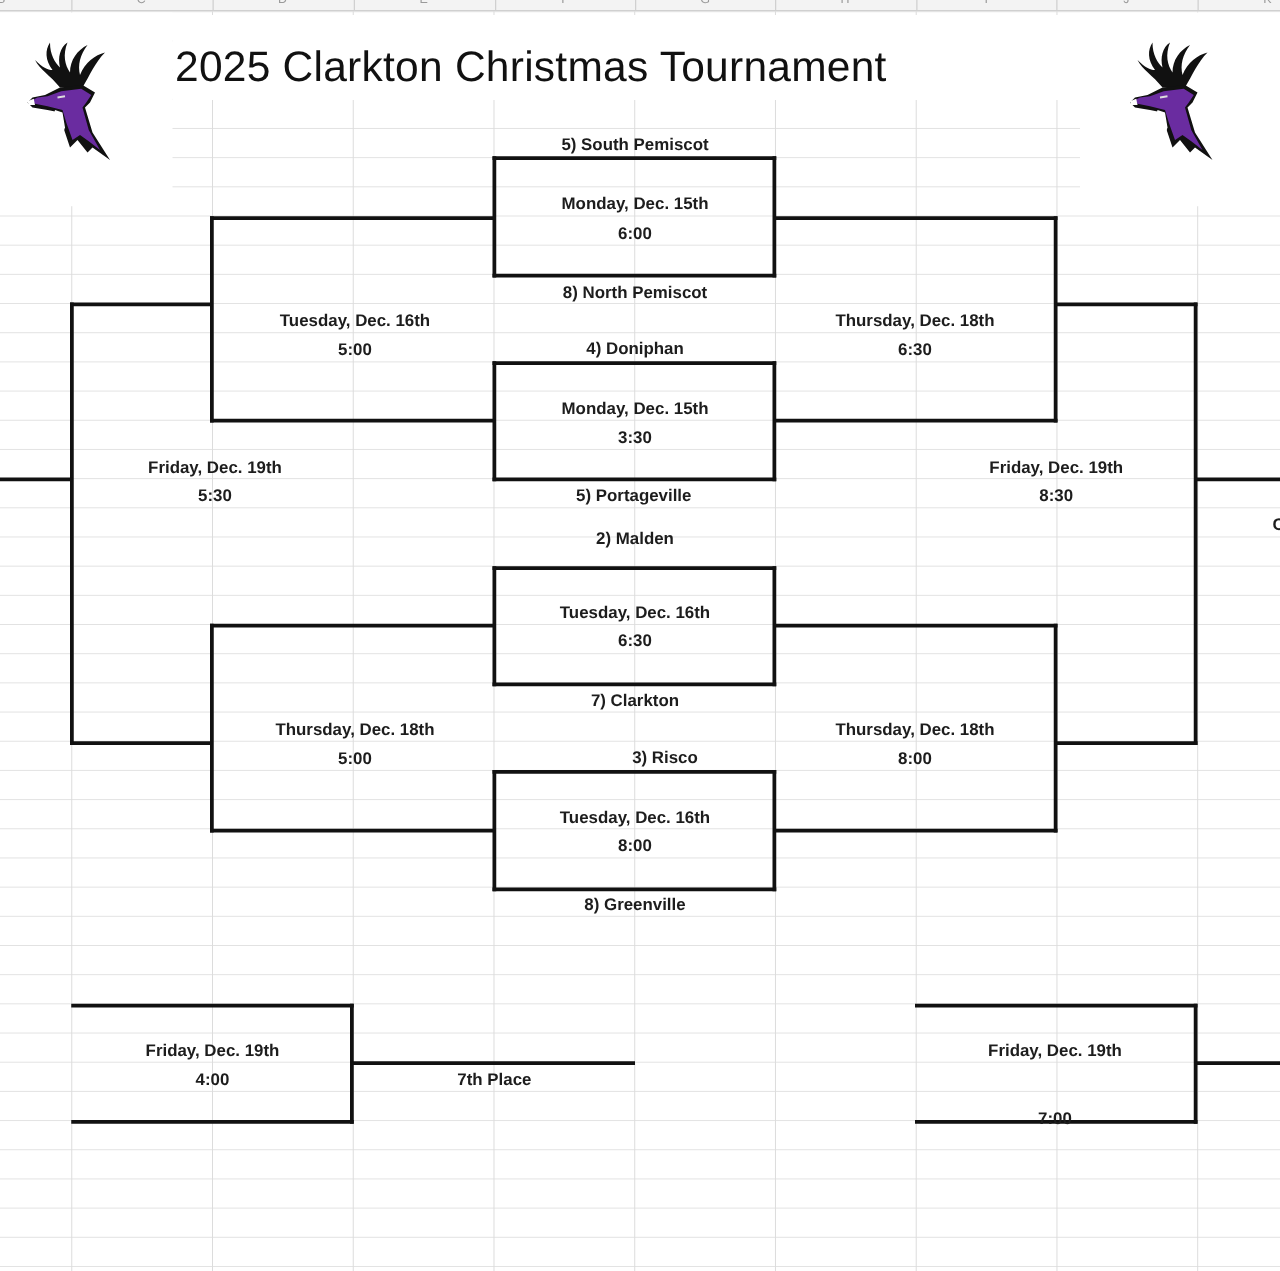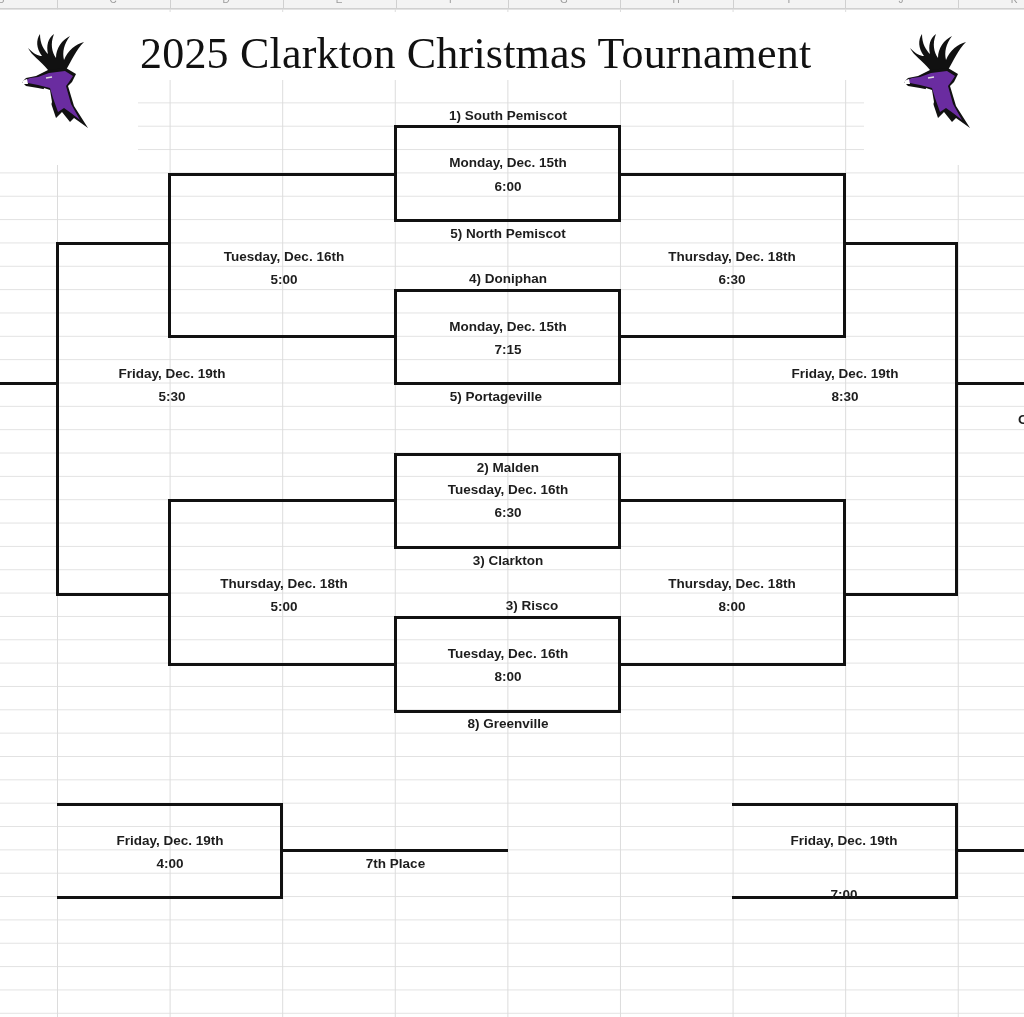--- a/index.html
+++ b/index.html
@@ -13,21 +13,21 @@
       linear-gradient(to bottom, #e2e2e2 1px, transparent 1px);
     background-size: 112.6px 100%, 100% 23.35px;
     background-position: 57px 0, 0 9px;
   }
   .col-header { position: absolute; left: 0; top: 0; width: 1024px; height: 9px; background: #f3f3f3; border-bottom: 1px solid #d0d0d0; overflow: hidden; }
   .col-letter { position: absolute; top: -6px; width: 112px; text-align: center; font-size: 10px; color: #9a9a9a; }
   .col-sep { position: absolute; top: 0; width: 1px; height: 9px; background: #d0d0d0; }
 
   .white-block { position: absolute; background: #fff; }
 
-  .title { position: absolute; left: 140px; top: 26px; width: 724px; height: 56px; font-size: 44px; line-height: 56px; color: #111; white-space: nowrap; overflow: hidden; letter-spacing: 0.2px; font-family: Liberation Serif, serif; }
+  .title { position: absolute; left: 140px; top: 26px; width: 724px; height: 56px; font-size: 34px; line-height: 56px; color: #111; white-space: nowrap; overflow: hidden; letter-spacing: 0.2px; }
 
   .logo { position: absolute; width: 72px; height: 108px; }
 
   .line { position: absolute; background: #111; }
 
   .lbl { position: absolute; font-weight: bold; font-size: 13.5px; text-align: center; white-space: nowrap; color: #1d1d1d; }
 </style>
 </head>
 <body>
 
@@ -147,34 +147,34 @@
   <div class="line" style="left:280px;top:803px;width:3px;height:96px"></div>
   <div class="line" style="left:281px;top:849px;width:227px;height:3px"></div>
 </div>
 <div>
   <div class="line" style="left:732px;top:803px;width:226px;height:3px"></div>
   <div class="line" style="left:732px;top:896px;width:226px;height:3px"></div>
   <div class="line" style="left:955px;top:803px;width:3px;height:96px"></div>
   <div class="line" style="left:956px;top:849px;width:68px;height:3px"></div>
 </div>
 
-<div class="lbl" style="left:396px;top:108px;width:224px">1) South Pemiscot</div>
+<div class="lbl" style="left:396px;top:108px;width:224px">5) South Pemiscot</div>
 <div class="lbl" style="left:396px;top:155px;width:224px">Monday, Dec. 15th</div>
 <div class="lbl" style="left:396px;top:179px;width:224px">6:00</div>
-<div class="lbl" style="left:396px;top:226px;width:224px">5) North Pemiscot</div>
+<div class="lbl" style="left:396px;top:226px;width:224px">8) North Pemiscot</div>
 
 <div class="lbl" style="left:396px;top:271px;width:224px">4) Doniphan</div>
 <div class="lbl" style="left:396px;top:319px;width:224px">Monday, Dec. 15th</div>
-<div class="lbl" style="left:396px;top:342px;width:224px">7:15</div>
-<div class="lbl" style="left:384px;top:389px;width:224px">5) Portageville</div>
-
-<div class="lbl" style="left:396px;top:460px;width:224px">2) Malden</div>
+<div class="lbl" style="left:396px;top:342px;width:224px">3:30</div>
+<div class="lbl" style="left:395px;top:389px;width:224px">5) Portageville</div>
+
+<div class="lbl" style="left:396px;top:423px;width:224px">2) Malden</div>
 <div class="lbl" style="left:396px;top:482px;width:224px">Tuesday, Dec. 16th</div>
 <div class="lbl" style="left:396px;top:505px;width:224px">6:30</div>
-<div class="lbl" style="left:396px;top:553px;width:224px">3) Clarkton</div>
+<div class="lbl" style="left:396px;top:553px;width:224px">7) Clarkton</div>
 
 <div class="lbl" style="left:420px;top:598px;width:224px">3) Risco</div>
 <div class="lbl" style="left:396px;top:646px;width:224px">Tuesday, Dec. 16th</div>
 <div class="lbl" style="left:396px;top:669px;width:224px">8:00</div>
 <div class="lbl" style="left:396px;top:716px;width:224px">8) Greenville</div>
 
 <div class="lbl" style="left:171px;top:249px;width:226px">Tuesday, Dec. 16th</div>
 <div class="lbl" style="left:171px;top:272px;width:226px">5:00</div>
 <div class="lbl" style="left:171px;top:576px;width:226px">Thursday, Dec. 18th</div>
 <div class="lbl" style="left:171px;top:599px;width:226px">5:00</div>

